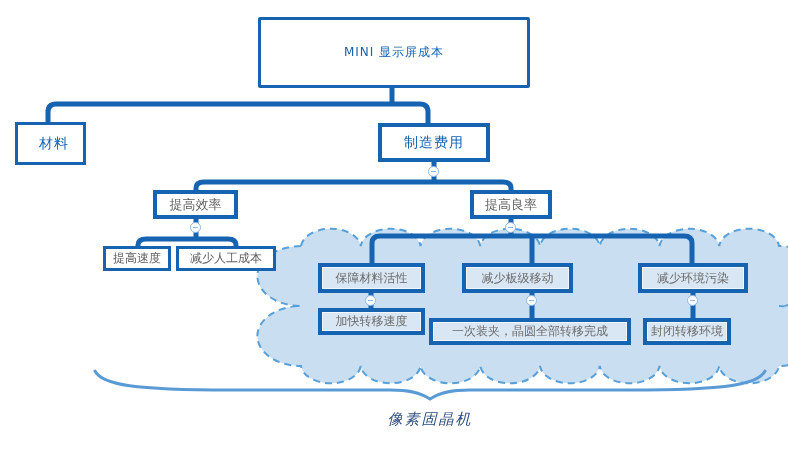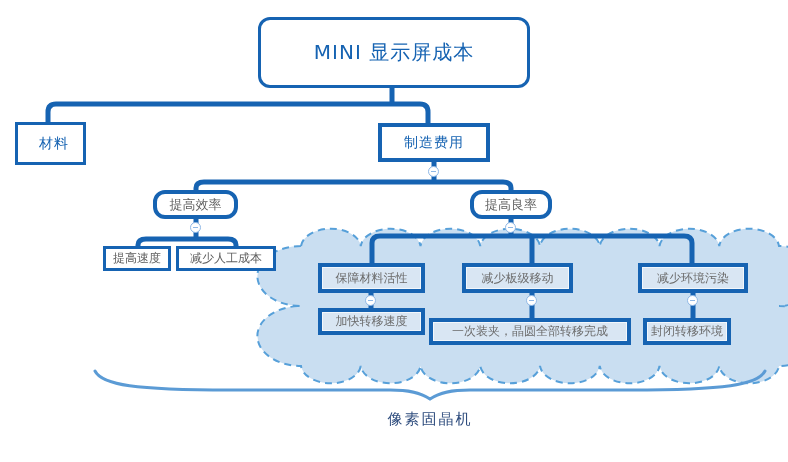--- a/index.html
+++ b/index.html
@@ -6,39 +6,39 @@
   .canvas{
     position:relative;width:788px;height:462px;background:#ffffff;overflow:hidden;
     font-family:"DejaVu Sans","Liberation Sans",sans-serif;
   }
   .layer{position:absolute;left:0;top:0;width:788px;height:462px;}
   .node{
     position:absolute;box-sizing:border-box;display:flex;align-items:center;justify-content:center;
     background:#ffffff;border:3px solid #1663B2;color:#1663B2;text-align:center;white-space:nowrap;
     z-index:3;
   }
-  .n-root{border-width:3px;border-radius:12px;font-size:20px;letter-spacing:1px;}
+  .n-root{border-width:3px;border-radius:2px;font-size:12px;letter-spacing:1px;}
   .n-l1{border-width:3px;font-size:14px;letter-spacing:1px;}
   .n-l1b{border-width:4px;font-size:14px;letter-spacing:1px;}
-  .n-l2{border-width:4px;font-size:13px;color:#5f5f5f;border-radius:12px;}
+  .n-l2{border-width:4px;font-size:13px;color:#5f5f5f;}
   .n-l2s{border-width:3px;font-size:12px;color:#5f5f5f;}
   .n-cloudbox{
     border-width:4px;font-size:12px;color:#6b6b6b;background:#d9e6f3;
     box-shadow:inset 0 0 0 1px #f2f7fc;
   }
   .toggle{
     position:absolute;width:11px;height:11px;border-radius:50%;background:#ffffff;
     border:1.5px solid #8fb8e6;box-sizing:border-box;z-index:4;
   }
   .toggle::after{
     content:"";position:absolute;left:2px;top:3.5px;width:4.5px;height:1.5px;background:#8fb8e6;
   }
   .caption{
     position:absolute;left:330px;top:410px;width:200px;text-align:center;
-    font-size:15px;color:#2f4d7e;letter-spacing:2px;z-index:3;
+    font-size:15px;font-style:italic;color:#2f4d7e;letter-spacing:2px;z-index:3;
     font-family:"DejaVu Serif","Liberation Serif",serif;
   }
   svg{position:absolute;left:0;top:0;z-index:1;}
 </style>
 </head>
 <body>
 
 <div class="canvas">
 
   <svg class="layer" width="788" height="462" viewBox="0 0 788 462">

